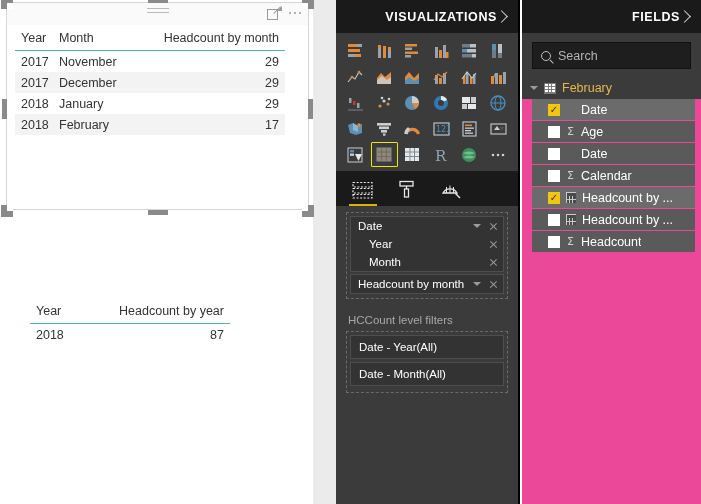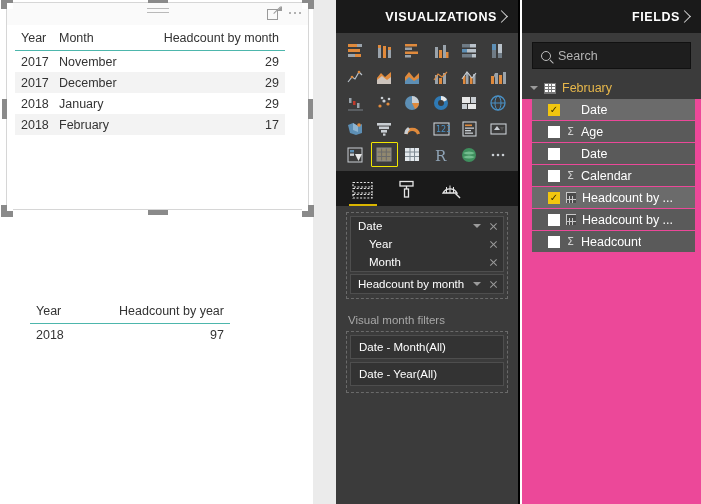--- a/index.html
+++ b/index.html
@@ -348,21 +348,21 @@
           </colgroup>
         <thead>
           <tr>
             <th>Year</th>
             <th class="num">Headcount by year</th>
           </tr>
         </thead>
         <tbody>
           <tr>
             <td>2018</td>
-            <td class="num">97</td>
+            <td class="num">87</td>
           </tr>
         </tbody>
       </table>
     </div>
   </div>
 
   <div id="viz-pane">
 
     <div class="pane-title">
       <span>VISUALIZATIONS</span>
@@ -661,24 +661,24 @@
         <div class="chip">
           <span class="txt">Headcount by month</span>
           <span class="caret-dn"></span>
           <span class="x-ico"></span>
         </div>
       </div>
     </div>
 
 
     <div id="filters-body">
-      <div class="well-label">Visual month filters</div>
+      <div class="well-label">HCCount level filters</div>
       <div class="well-box">
+        <div class="fchip">Date - Year(All)</div>
         <div class="fchip">Date - Month(All)</div>
-        <div class="fchip">Date - Year(All)</div>
       </div>
     </div>
   </div>
 
   <div id="fields-pane">
     <div class="pane-title">
       <span>FIELDS</span>
       <span class="chev-right"></span>
     </div>
 

